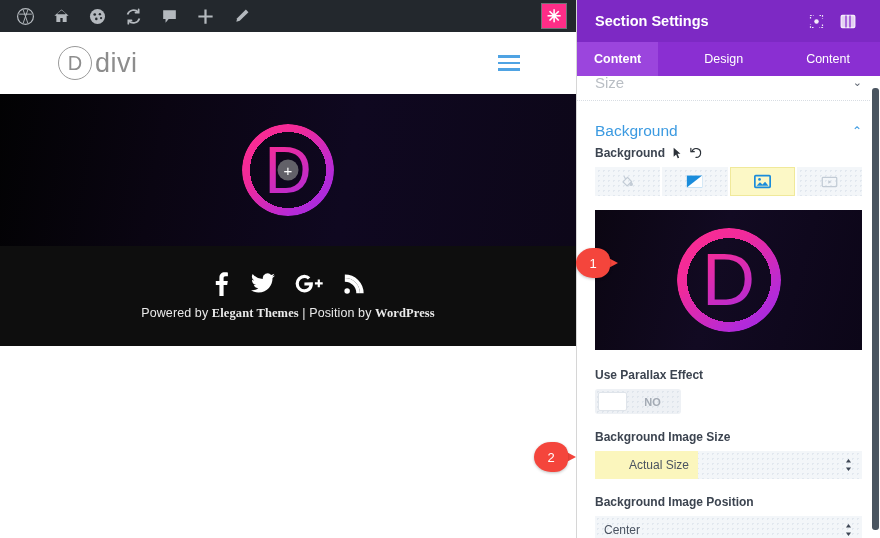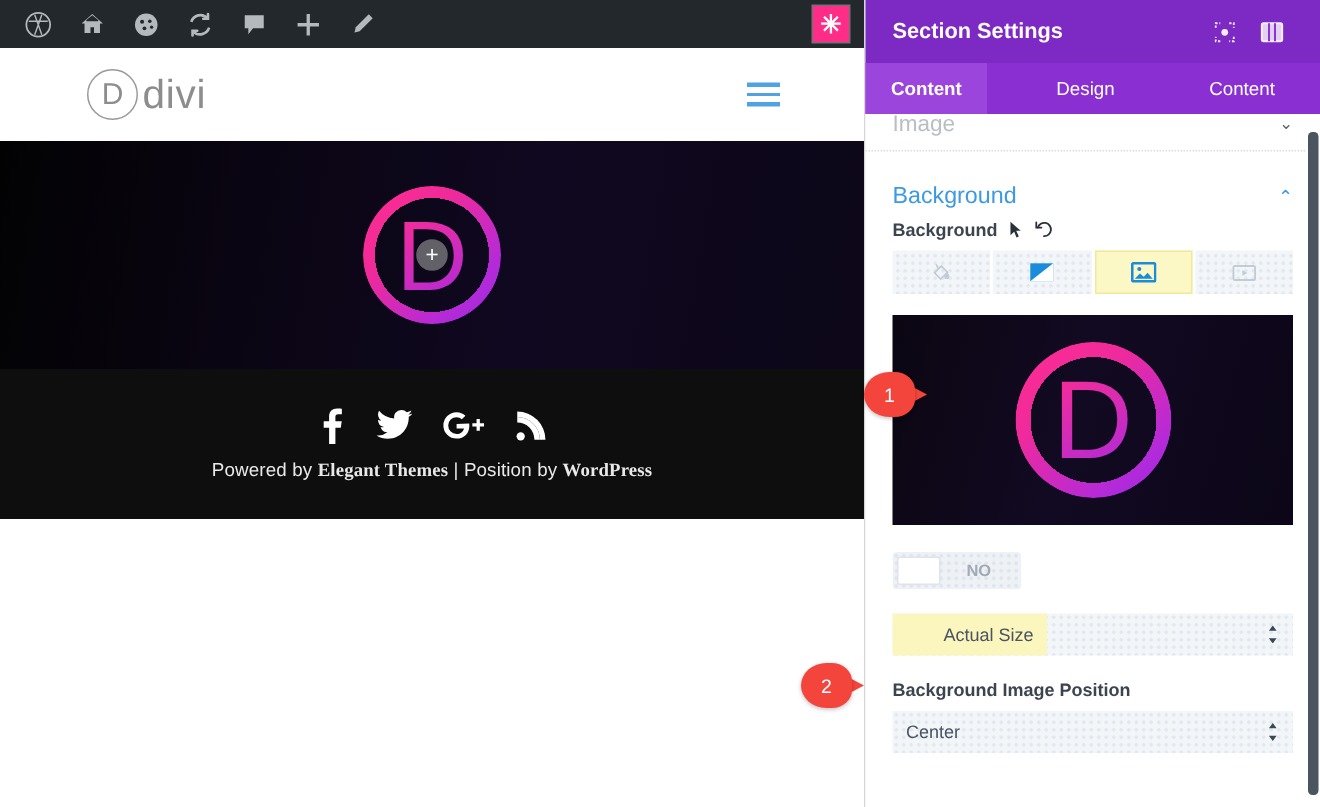--- a/index.html
+++ b/index.html
@@ -372,21 +372,21 @@
 
     <div id="tabs">
       <div class="tab active">Content</div>
       <div class="tab">Design</div>
       <div class="tab">Content</div>
     </div>
 
     <div id="panel-body">
 
       <div id="link-row" class="dotted-bottom">
-        <span id="link-label">Image</span>
+        <span id="link-label">Size</span>
         <span class="chev">⌄</span>
       </div>
 
       <div class="sec-head">
         <span class="sec-title">Background</span>
         <span class="sec-chev">⌃</span>
       </div>
 
       <div class="field">
         <div class="field-label">
@@ -437,29 +437,31 @@
       <div id="img-prev">
         <div id="prev-logo">
           <div id="prev-ring"></div>
           <div id="prev-d">D</div>
         </div>
       </div>
 
       <div class="sp18"></div>
 
       <div class="field">
+        <div class="field-label">Use Parallax Effect</div>
         <div class="toggle">
           <div class="knob"></div>
           <div class="tlabel">NO</div>
         </div>
       </div>
 
       <div class="sp16"></div>
 
       <div class="field">
+        <div class="field-label">Background Image Size</div>
         <div class="sel">
           <span class="val hl">Actual Size</span>
           <span class="stepper">
             <svg width="7" height="12" viewBox="0 0 8 14" fill="#3d4654">
               <path d="M4 0l3 4H1z"></path>
                 <path d="M4 14l3-4H1z"></path>
             </svg>
           </span>
         </div>
       </div>

